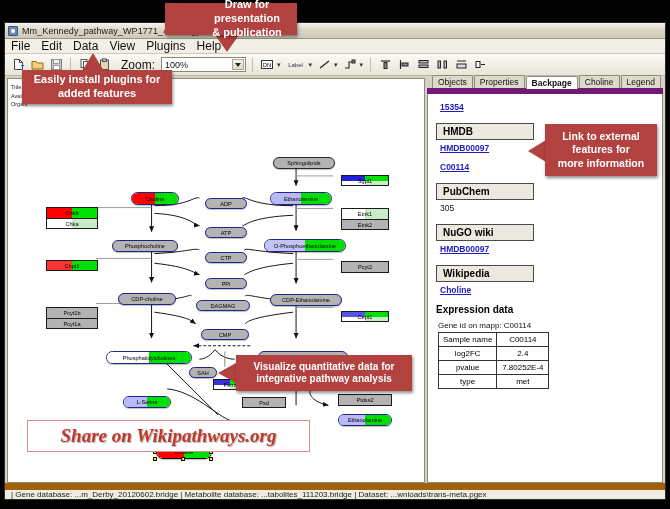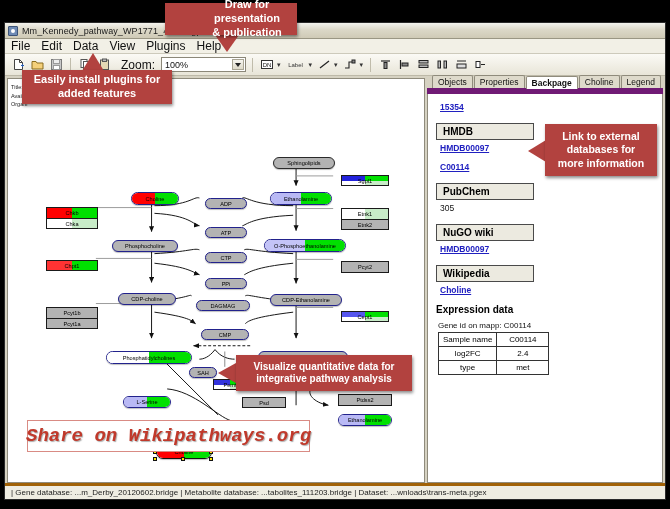--- a/index.html
+++ b/index.html
@@ -109,21 +109,21 @@
   .bp-plain{ font-size:8.5px;color:#111;margin:0 0 9px 4px;}
   .bp-section{ font-size:10px;font-weight:bold;color:#000;margin:2px 0 6px 0;}
   .bp-sub{ font-size:8px;color:#111;margin:0 0 2px 2px;}
   #expr-table{ border-collapse:collapse; margin-left:2px; }
   #expr-table td{
     border:1px solid #333; font-size:8px; padding:2px 4px; text-align:center;
     background:#fff; color:#000; min-width:52px;
   }
   
   #status-bar{
-    height:16px;flex:0 0 16px; background:#efedE2; border-top:3px solid #a16207;
+    height:16px;flex:0 0 16px; background:#efedE2; border-top:7px solid #a16207;
     display:flex;align-items:center; font-size:8px;color:#222; padding-left:6px;
   }
   
   .node{
     position:absolute; border:1px solid #22228c; border-radius:9px;
     background:#b8b8b8; color:#000; font-size:5.6px;
     display:flex;align-items:center;justify-content:center;
     text-align:center; white-space:nowrap; overflow:hidden;
     box-shadow:0 1px 1px rgba(0,0,0,.25);
   }
@@ -145,21 +145,21 @@
     display:flex;align-items:center;justify-content:center;
     padding:5px 8px; z-index:40;
     box-shadow:1px 2px 3px rgba(0,0,0,.45);
   }
   .cal-arrow{ position:absolute; width:0;height:0; z-index:39;}
   .share-box{
     position:absolute; border:1px solid #d98b84; background:#fff;
     display:flex;align-items:center;justify-content:center; z-index:45;
   }
   .share-box span{
-    font-family:Liberation Mono, monospace; font-style:italic; font-weight:bold;
+    font-family:Liberation Serif, serif; font-style:italic; font-weight:bold;
     color:#c0392b; font-size:19px; text-shadow:1px 1px 1px rgba(120,120,120,.6);
     white-space:nowrap;
   }
   .pane-title{ position:absolute; left:3px; top:4px; font-size:5.5px; color:#222; line-height:1.55;}
 </style>
 </head>
 <body>
 
 <div id="app-window">
 
@@ -600,20 +600,24 @@
           <tbody>
               <tr>
             <td>Sample name</td>
             <td>C00114</td>
           </tr>
           <tr>
             <td>log2FC</td>
             <td>2.4</td>
           </tr>
           <tr>
+            <td>pvalue</td>
+            <td>7.80252E-4</td>
+          </tr>
+          <tr>
             <td>type</td>
             <td>met</td>
           </tr>
         </tbody>
           </table>
       </div>
     </div>
   </div>
 
   <div id="status-bar">
@@ -628,21 +632,21 @@
 <div class="cal-arrow" style="left:215px;top:35px;border-left:12px solid transparent;border-right:12px solid transparent;border-top:17px solid #b2423f;"></div>
 
 <div class="callout" style="left:22px;top:70px;width:150px;height:34px;">
   <span style="white-space:pre-line">Easily install plugins for
 added features</span>
 </div>
 <div class="cal-arrow" style="left:82px;top:53px;border-left:11px solid transparent;border-right:11px solid transparent;border-bottom:18px solid #b2423f;"></div>
 
 <div class="callout" style="left:545px;top:124px;width:112px;height:52px;font-size:10.5px;">
   <span style="white-space:pre-line">Link  to external
-databases  for
+features  for
 more information</span>
 </div>
 <div class="cal-arrow" style="left:528px;top:140px;border-top:11px solid transparent;border-bottom:11px solid transparent;border-right:18px solid #b2423f;"></div>
 
 <div class="callout" style="left:236px;top:355px;width:176px;height:36px;font-size:10px;">
   <span style="white-space:pre-line">Visualize quantitative data  for
 integrative pathway analysis</span>
 </div>
 <div class="cal-arrow" style="left:218px;top:363px;border-top:10px solid transparent;border-bottom:10px solid transparent;border-right:18px solid #b2423f;"></div>
 

